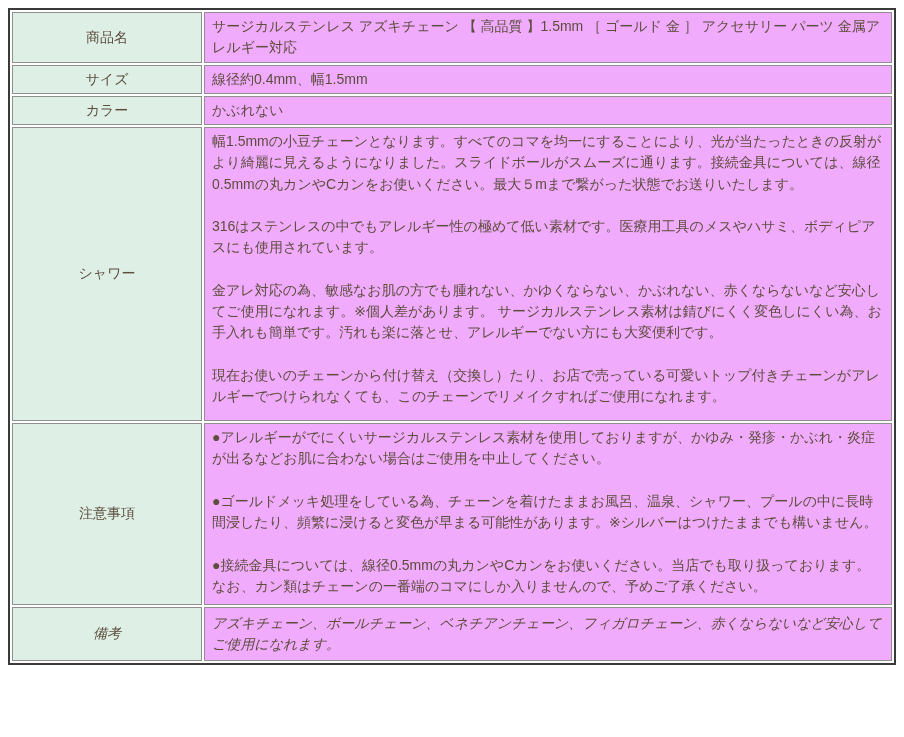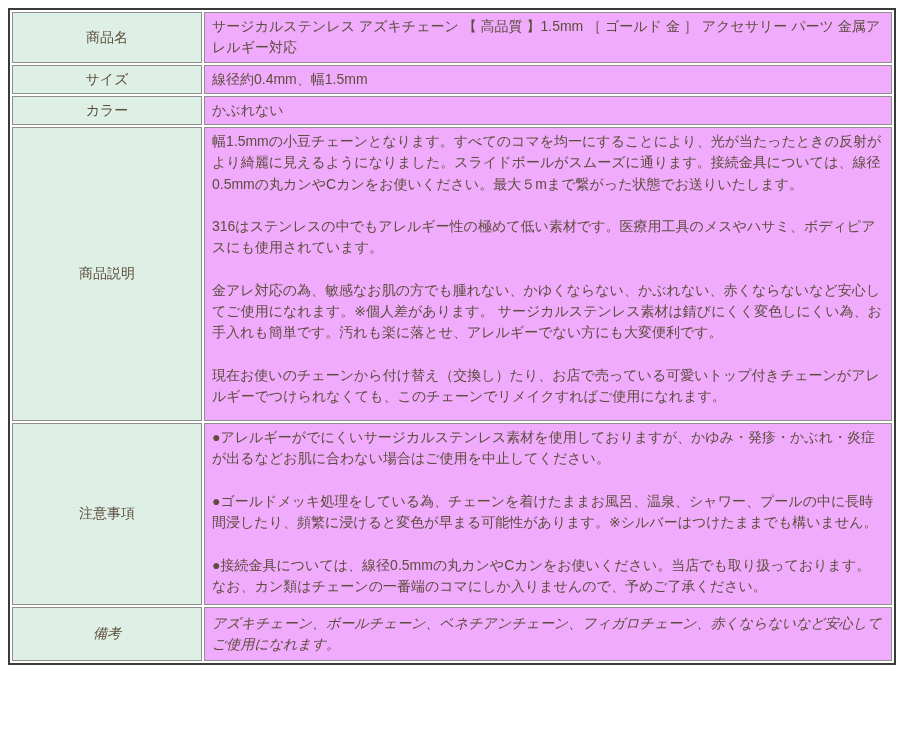--- a/index.html
+++ b/index.html
@@ -66,21 +66,21 @@
     </tr>
     <tr class="r-size">
       <th>サイズ</th>
       <td>線径約0.4mm、幅1.5mm</td>
     </tr>
     <tr class="r-color">
       <th>カラー</th>
       <td>かぶれない</td>
     </tr>
     <tr class="r-desc">
-      <th>商品説明</th>
+      <th>シャワー</th>
       <td>幅1.5mmの小豆チェーンとなります。すべてのコマを均一にすることにより、光が当たったときの反射がより綺麗に見えるようになりました。スライドボールがスムーズに通ります。接続金具については、線径0.5mmの丸カンやCカンをお使いください。最大５mまで繋がった状態でお送りいたします。
 
 316はステンレスの中でもアレルギー性の極めて低い素材です。医療用工具のメスやハサミ、ボディピアスにも使用されています。
 
 金アレ対応の為、敏感なお肌の方でも腫れない、かゆくならない、かぶれない、赤くならないなど安心してご使用になれます。※個人差があります。 サージカルステンレス素材は錆びにくく変色しにくい為、お手入れも簡単です。汚れも楽に落とせ、アレルギーでない方にも大変便利です。
 
 現在お使いのチェーンから付け替え（交換し）たり、お店で売っている可愛いトップ付きチェーンがアレルギーでつけられなくても、このチェーンでリメイクすればご使用になれます。</td>
     </tr>
     <tr class="r-note">
       <th>注意事項</th>

